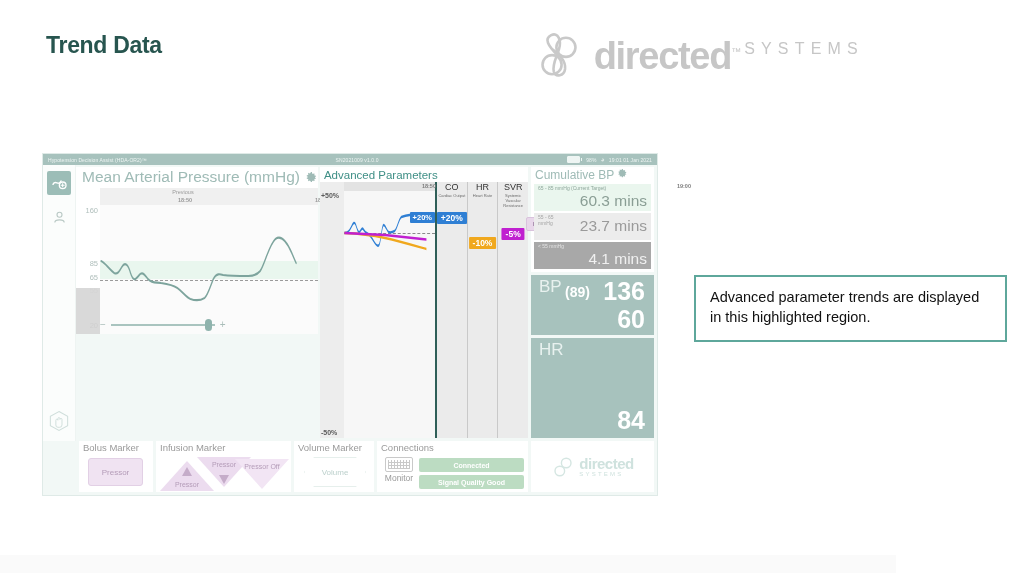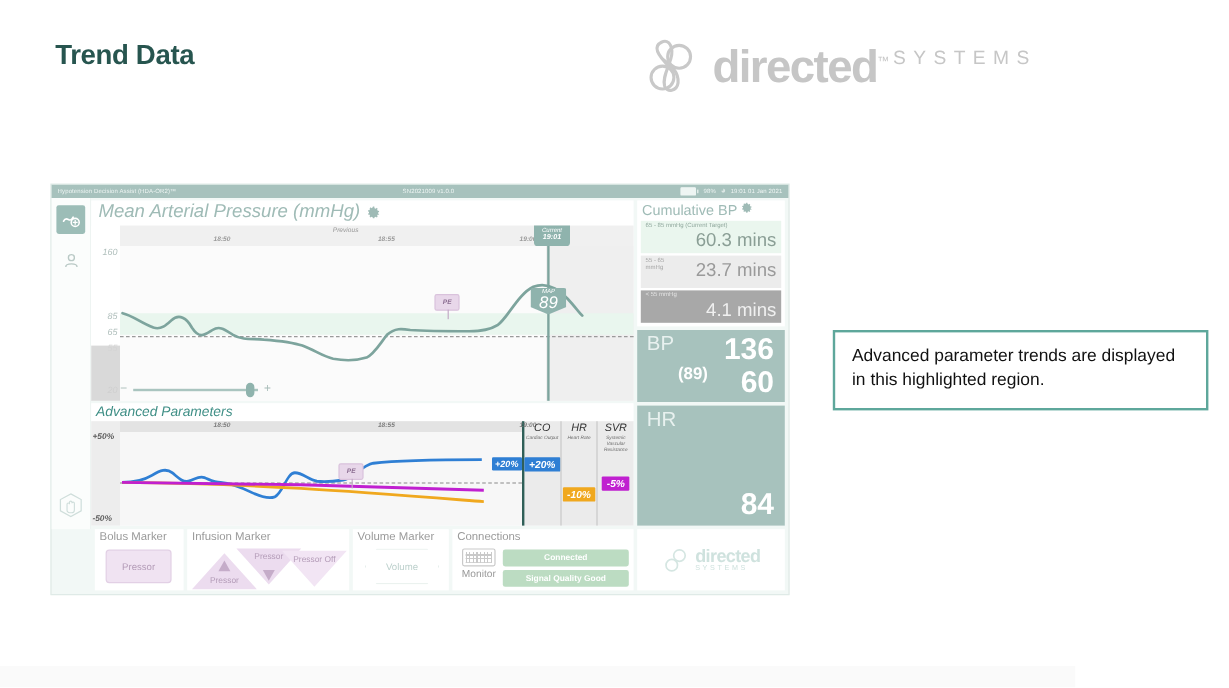--- a/index.html
+++ b/index.html
@@ -89,21 +89,21 @@
   #rail .ricon {
     width: 24px; height: 24px; display: flex; align-items: center; justify-content: center;
     color: #b9c9c5;
   }
   #rail .ricon.sel { background: #9cbdb7; color: #ffffff; border-radius: 2px; }
   #rail .spacer { flex: 1 1 auto; }
   #rail .ricon.bottom { margin-bottom: 8px; color: #cfdedb; }
 
   
   #main { flex: 1 1 auto; display: flex; min-width: 0; padding: 2px 3px 3px 0; gap: 3px; }
-  #center { flex: 1 1 auto; display: flex; flex-direction: column; min-width: 0; gap: 2px; font-style: italic; }
+  #center { flex: 1 1 auto; display: flex; flex-direction: row; min-width: 0; gap: 2px; }
   #rightcol { width: 123px; flex: none; display: flex; flex-direction: column; gap: 3px; }
 
   
   #map-panel { background: #ffffff; flex: none; height: 167px; position: relative; display: flex; flex-direction: column; }
   #map-title {
     font-size: 15.5px; color: #9fbbb6; padding: 1px 0 2px 6px;
     display: flex; align-items: center; gap: 5px; flex: none;
   }
   #map-title .gear { color: #9fbbb6; display: flex; }
   #map-plotwrap { flex: 1 1 auto; display: flex; min-height: 0; }
@@ -436,21 +436,21 @@
             </div>
             <div class="cum-row c3">
               <span class="rng">&lt; 55 mmHg</span>
               <span class="val">4.1 mins</span>
             </div>
           </div>
 
           <div id="bp-card">
             <span class="vlabel">BP</span>
             <span class="vbig" style="top:4px;">136</span>
-            <span class="vmid" style="left:34px; top:28px;">(89)</span>
+            <span class="vmid" style="left:34px; top:9px;">(89)</span>
             <span class="vbig" style="top:32px;">60</span>
           </div>
 
           <div id="hr-card">
             <span class="vlabel">HR</span>
             <span class="vbig" style="bottom:5px;">84</span>
           </div>
         </div>
       </div>
     </div>

